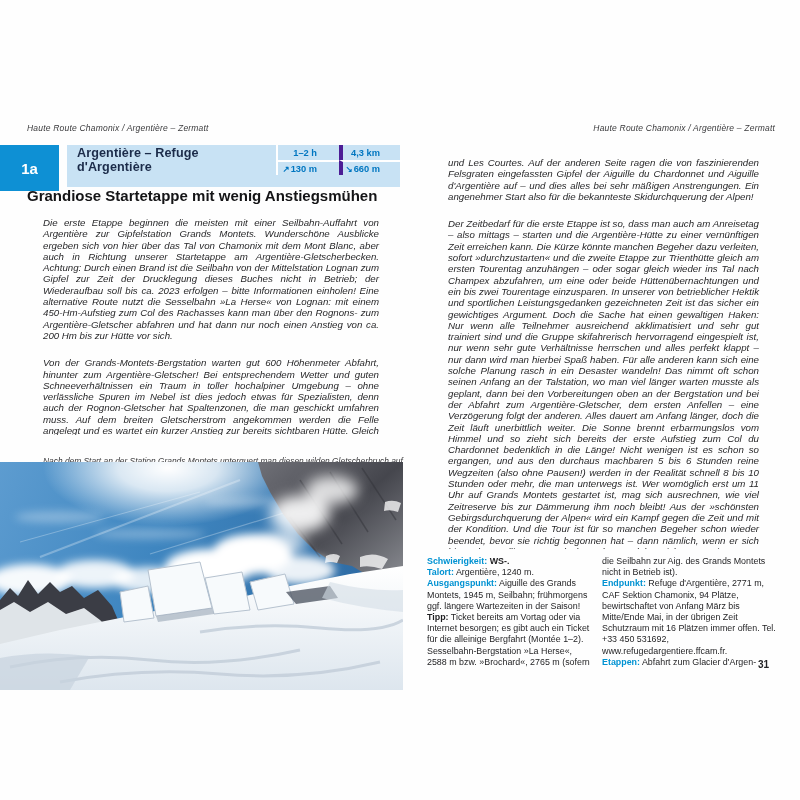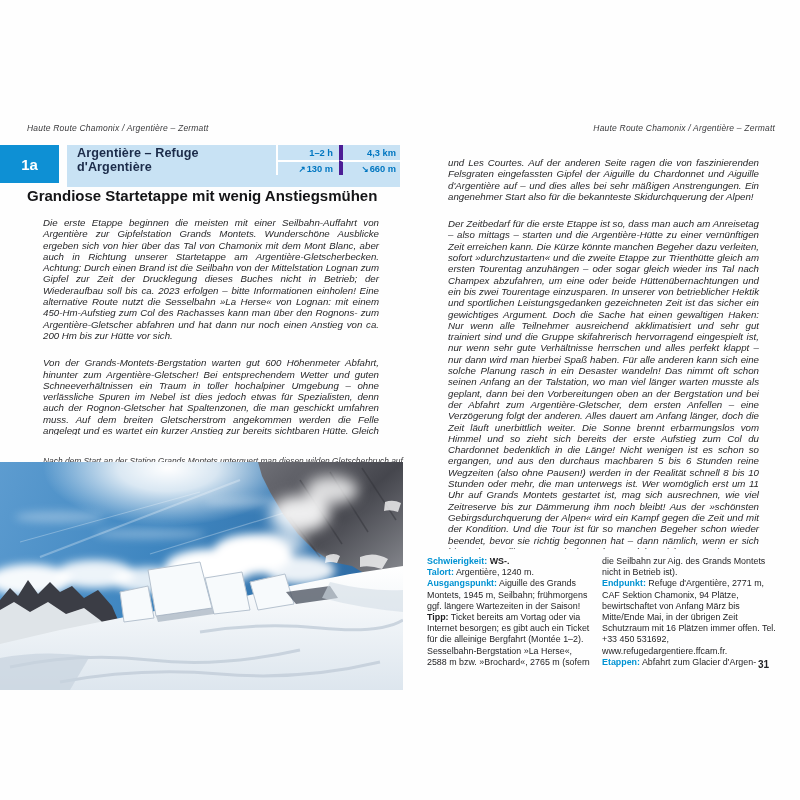--- a/index.html
+++ b/index.html
@@ -11,35 +11,35 @@
   .running-head{
     position:absolute;top:123px;font-size:8.5px;font-style:italic;
     color:#3a3a3c;letter-spacing:.2px;
   }
   .running-head.lp{left:27px;}
   .running-head.rp{right:25px;}
 
   
   .route-header{position:absolute;left:0;top:145px;width:400px;height:30px;}
   .route-badge{
-    position:absolute;left:0;top:0;width:59px;height:38px;background:#0e90d4;
+    position:absolute;left:0;top:0;width:59px;height:46px;background:#0e90d4;
     color:#ffffff;font-weight:bold;font-size:15px;display:flex;align-items:center;justify-content:center;
   }
   .route-titlebox{position:absolute;left:67px;top:0;width:333px;height:42px;background:#c8e2f4;}
   .route-title{
     position:absolute;left:10px;top:1px;font-weight:bold;font-size:12.6px;line-height:14px;
     color:#1b2b49;letter-spacing:.1px;
   }
   .stats{
     position:absolute;right:0;top:0;width:124px;height:30px;
     display:grid;grid-template-columns:61px 63px;grid-template-rows:15px 15px;
     border-left:2px solid #ffffff;box-sizing:border-box;
   }
   .stats .cell{
-    display:flex;align-items:center;justify-content:flex-end;padding-right:6px;
+    display:flex;align-items:center;justify-content:flex-end;padding-right:22px;
     font-size:9.3px;font-weight:bold;color:#0076c0;box-sizing:border-box;white-space:nowrap;
   }
   .stats .c2,.stats .c4{border-left:4px solid #4c1d95;}
   .stats .c3,.stats .c4{border-top:2px solid #ffffff;}
   .stats .arrow{font-size:8.5px;margin-right:1px;}
 
   
   .section-heading{
     position:absolute;left:27px;top:187px;width:368px;margin:0;
     font-size:15px;font-weight:bold;color:#141416;

